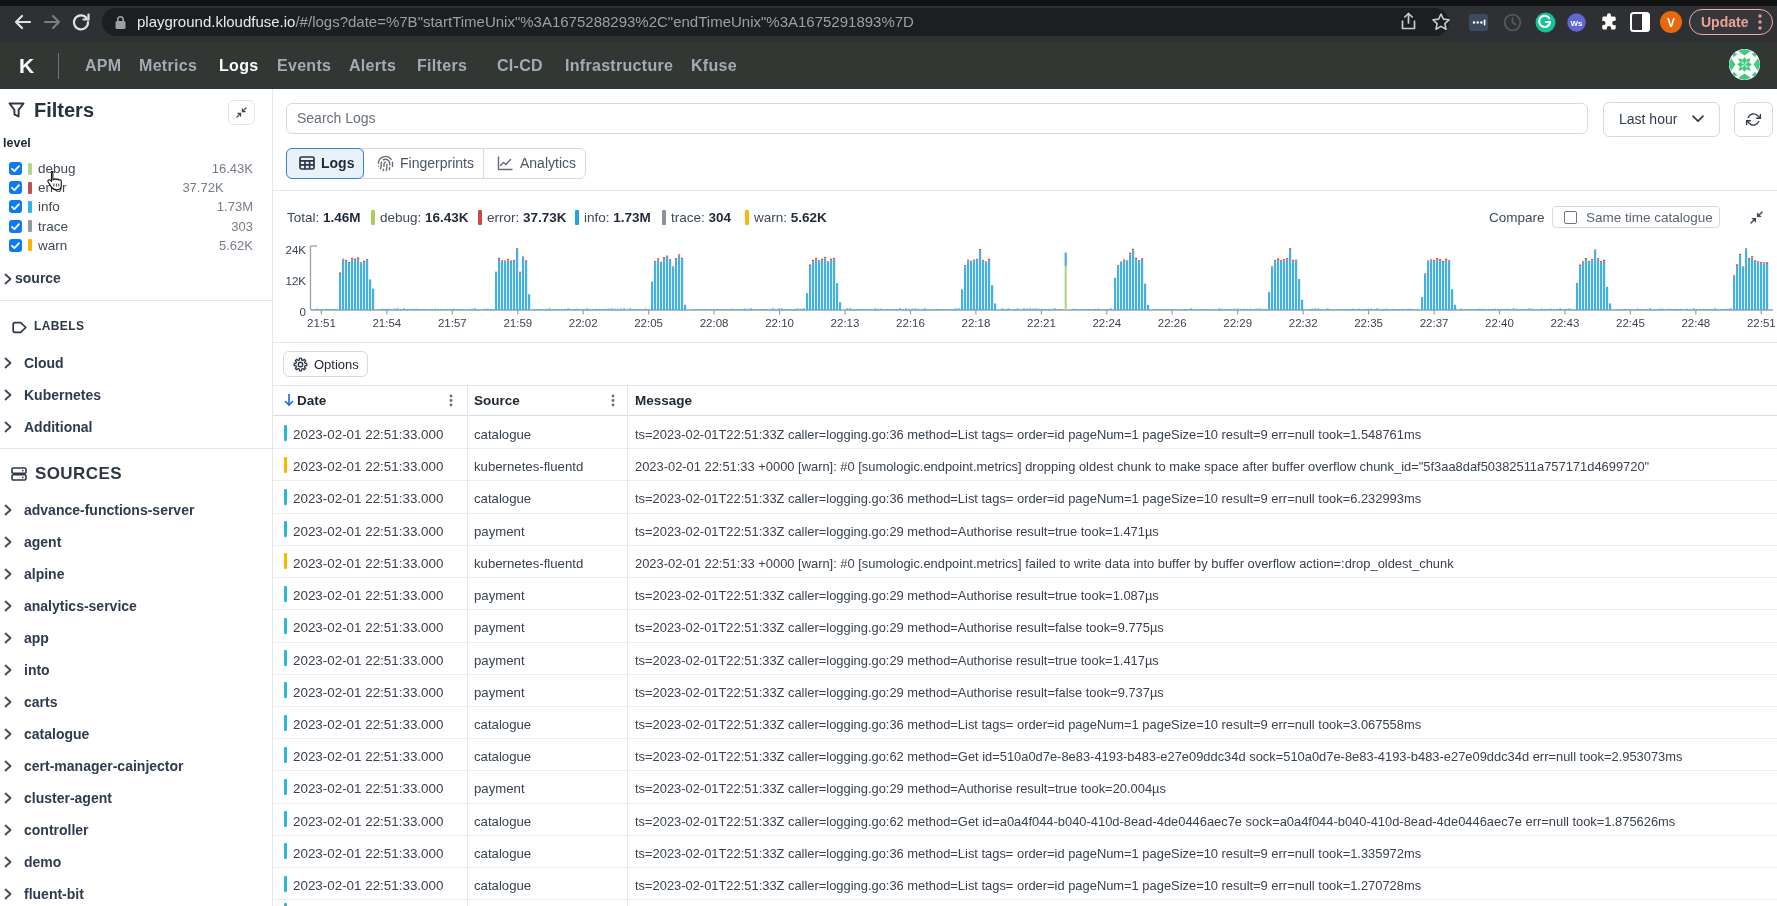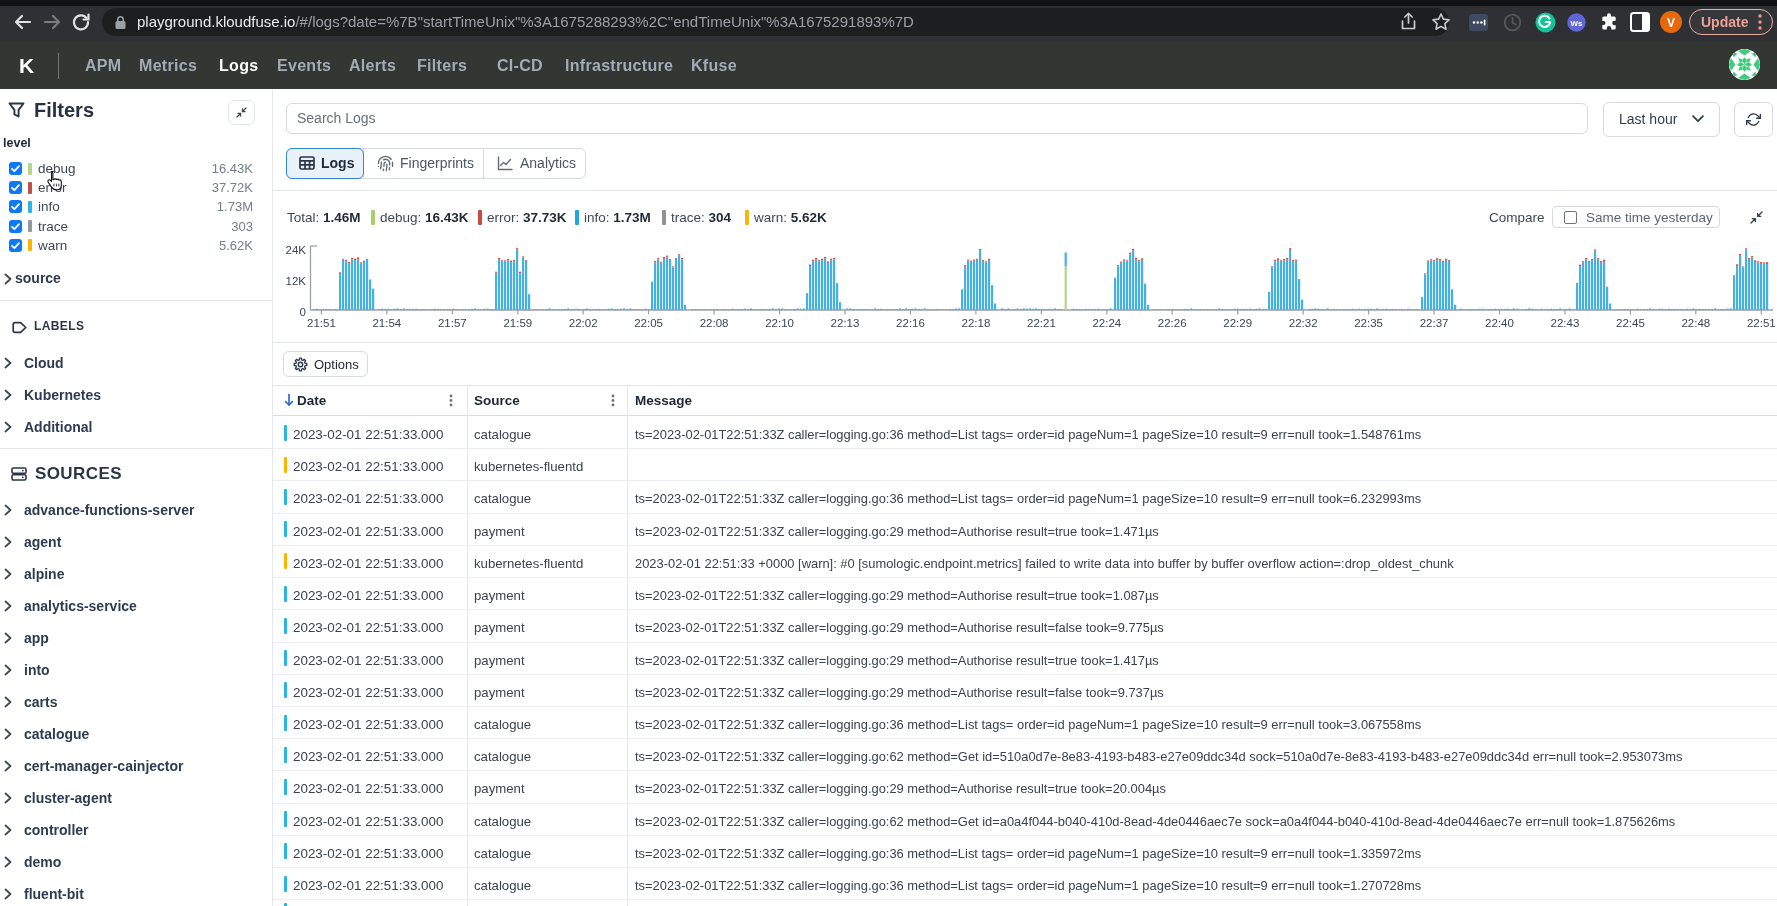--- a/index.html
+++ b/index.html
@@ -139,21 +139,21 @@
     </svg>
 <div class="abs" style="left:28px;top:162.5px;width:3.5px;height:12px;background:#b2d788;border-radius:1px"></div>
 <div class="abs" style="left:38px;top:161px;font-size:13.5px;color:#3d4856">debug</div>
 <div class="abs" style="left:153px;top:161px;width:100px;text-align:right;font-size:13px;color:#757d89">16.43K</div>
     <div class="abs" style="left:9px;top:181.2px;width:13px;height:13px;background:#0d79f2;border-radius:3px"></div>
 <svg class="abs" style="left:9px;top:181.2px" width="13" height="13" viewBox="0 0 13 13">
       <path d="M3 6.8 L5.4 9.2 L10 4.1" stroke="#fff" stroke-width="1.8" fill="none" stroke-linecap="round" stroke-linejoin="round"></path>
     </svg>
 <div class="abs" style="left:28px;top:181.7px;width:3.5px;height:12px;background:#c0504b;border-radius:1px"></div>
 <div class="abs" style="left:38px;top:180.2px;font-size:13.5px;color:#3d4856">error</div>
-<div class="abs" style="left:153px;top:180.2px;width:100px;text-align:right;font-size:13px;color:#757d89">37.72K</div>
+<div class="abs" style="left:153px;top:180.2px;width:100px;text-align:center;font-size:13px;color:#757d89">37.72K</div>
     <div class="abs" style="left:9px;top:200.39999999999998px;width:13px;height:13px;background:#0d79f2;border-radius:3px"></div>
 <svg class="abs" style="left:9px;top:200.39999999999998px" width="13" height="13" viewBox="0 0 13 13">
       <path d="M3 6.8 L5.4 9.2 L10 4.1" stroke="#fff" stroke-width="1.8" fill="none" stroke-linecap="round" stroke-linejoin="round"></path>
     </svg>
 <div class="abs" style="left:28px;top:200.89999999999998px;width:3.5px;height:12px;background:#29b5e8;border-radius:1px"></div>
 <div class="abs" style="left:38px;top:199.39999999999998px;font-size:13.5px;color:#3d4856">info</div>
 <div class="abs" style="left:153px;top:199.39999999999998px;width:100px;text-align:right;font-size:13px;color:#757d89">1.73M</div>
     <div class="abs" style="left:9px;top:219.59999999999997px;width:13px;height:13px;background:#0d79f2;border-radius:3px"></div>
 <svg class="abs" style="left:9px;top:219.59999999999997px" width="13" height="13" viewBox="0 0 13 13">
       <path d="M3 6.8 L5.4 9.2 L10 4.1" stroke="#fff" stroke-width="1.8" fill="none" stroke-linecap="round" stroke-linejoin="round"></path>
@@ -310,21 +310,21 @@
     <div class="abs" style="left:487px;top:210px;font-size:13.5px;color:#3d4856">error: <b style="color:#1f2937">37.73K</b></div>
     <div class="abs" style="left:575px;top:210px;width:3.5px;height:15px;background:#1fa6e0;border-radius:1px"></div>
     <div class="abs" style="left:584px;top:210px;font-size:13.5px;color:#3d4856">info: <b style="color:#1f2937">1.73M</b></div>
     <div class="abs" style="left:662px;top:210px;width:3.5px;height:15px;background:#8d939e;border-radius:1px"></div>
     <div class="abs" style="left:671px;top:210px;font-size:13.5px;color:#3d4856">trace: <b style="color:#1f2937">304</b></div>
     <div class="abs" style="left:745px;top:210px;width:3.5px;height:15px;background:#f5b70a;border-radius:1px"></div>
     <div class="abs" style="left:754px;top:210px;font-size:13.5px;color:#3d4856">warn: <b style="color:#1f2937">5.62K</b></div>
     <div class="abs" style="left:1489px;top:210px;font-size:13.5px;color:#3d4856">Compare</div>
     <div class="abs" style="left:1552px;top:206px;width:168px;height:22px;border:1px solid #d6dade;border-radius:4px;background:#fff"></div>
     <div class="abs" style="left:1564px;top:210.5px;width:13px;height:13px;border:1.5px solid #697686;border-radius:2px"></div>
-    <div class="abs" style="left:1586px;top:210px;font-size:13.5px;color:#5b6572">Same time yesterday</div>
+    <div class="abs" style="left:1586px;top:210px;font-size:13.5px;color:#5b6572">Same time catalogue</div>
     <svg class="abs" style="left:1750px;top:211px" width="13" height="13" viewBox="0 0 13 13">
       <g stroke="#3d4856" stroke-width="1.4" fill="#3d4856" stroke-linecap="round">
         <path d="M12 1 L7.8 5.2"></path>
         <path d="M7.6 2.3 L7.6 5.4 L10.7 5.4" stroke-width="1.3"></path>
         <path d="M1 12 L5.2 7.8"></path>
         <path d="M5.4 10.7 L5.4 7.6 L2.3 7.6" stroke-width="1.3"></path>
       </g>
     </svg>
     <svg class="abs" style="left:273px;top:240px" width="1504" height="96" viewBox="0 0 1504 96">
       <g stroke="#9aa1a9" stroke-width="1.3" fill="none">
@@ -975,20 +975,21 @@
       </g>
     </svg>
     <div class="abs" style="left:283.5px;top:424.5px;width:3.5px;height:16px;background:#29b5e8;border-radius:1px"></div>
     <div class="abs" style="left:293px;top:427.0px;font-size:13.4px;color:#39424e;white-space:nowrap">2023-02-01 22:51:33.000</div>
     <div class="abs" style="left:474px;top:427.0px;font-size:13.2px;color:#39424e;white-space:nowrap">catalogue</div>
     <div class="abs" style="left:635px;top:427.0px;font-size:12.9px;color:#39424e;white-space:nowrap">ts=2023-02-01T22:51:33Z caller=logging.go:36 method=List tags= order=id pageNum=1 pageSize=10 result=9 err=null took=1.548761ms</div>
     <div class="abs" style="left:273px;top:448.2px;width:1504px;height:1px;background:#eceef1"></div>
     <div class="abs" style="left:283.5px;top:456.7px;width:3.5px;height:16px;background:#ffb301;border-radius:1px"></div>
     <div class="abs" style="left:293px;top:459.2px;font-size:13.4px;color:#39424e;white-space:nowrap">2023-02-01 22:51:33.000</div>
     <div class="abs" style="left:474px;top:459.2px;font-size:13.2px;color:#39424e;white-space:nowrap">kubernetes-fluentd</div>
+    <div class="abs" style="left:635px;top:459.2px;font-size:12.9px;color:#39424e;white-space:nowrap">2023-02-01 22:51:33 +0000 [warn]: #0 [sumologic.endpoint.metrics] dropping oldest chunk to make space after buffer overflow chunk_id="5f3aa8daf50382511a757171d4699720"</div>
     <div class="abs" style="left:273px;top:480.4px;width:1504px;height:1px;background:#eceef1"></div>
     <div class="abs" style="left:283.5px;top:488.9px;width:3.5px;height:16px;background:#29b5e8;border-radius:1px"></div>
     <div class="abs" style="left:293px;top:491.4px;font-size:13.4px;color:#39424e;white-space:nowrap">2023-02-01 22:51:33.000</div>
     <div class="abs" style="left:474px;top:491.4px;font-size:13.2px;color:#39424e;white-space:nowrap">catalogue</div>
     <div class="abs" style="left:635px;top:491.4px;font-size:12.9px;color:#39424e;white-space:nowrap">ts=2023-02-01T22:51:33Z caller=logging.go:36 method=List tags= order=id pageNum=1 pageSize=10 result=9 err=null took=6.232993ms</div>
     <div class="abs" style="left:273px;top:512.7px;width:1504px;height:1px;background:#eceef1"></div>
     <div class="abs" style="left:283.5px;top:521.2px;width:3.5px;height:16px;background:#29b5e8;border-radius:1px"></div>
     <div class="abs" style="left:293px;top:523.7px;font-size:13.4px;color:#39424e;white-space:nowrap">2023-02-01 22:51:33.000</div>
     <div class="abs" style="left:474px;top:523.7px;font-size:13.2px;color:#39424e;white-space:nowrap">payment</div>
     <div class="abs" style="left:635px;top:523.7px;font-size:12.9px;color:#39424e;white-space:nowrap">ts=2023-02-01T22:51:33Z caller=logging.go:29 method=Authorise result=true took=1.471µs</div>

